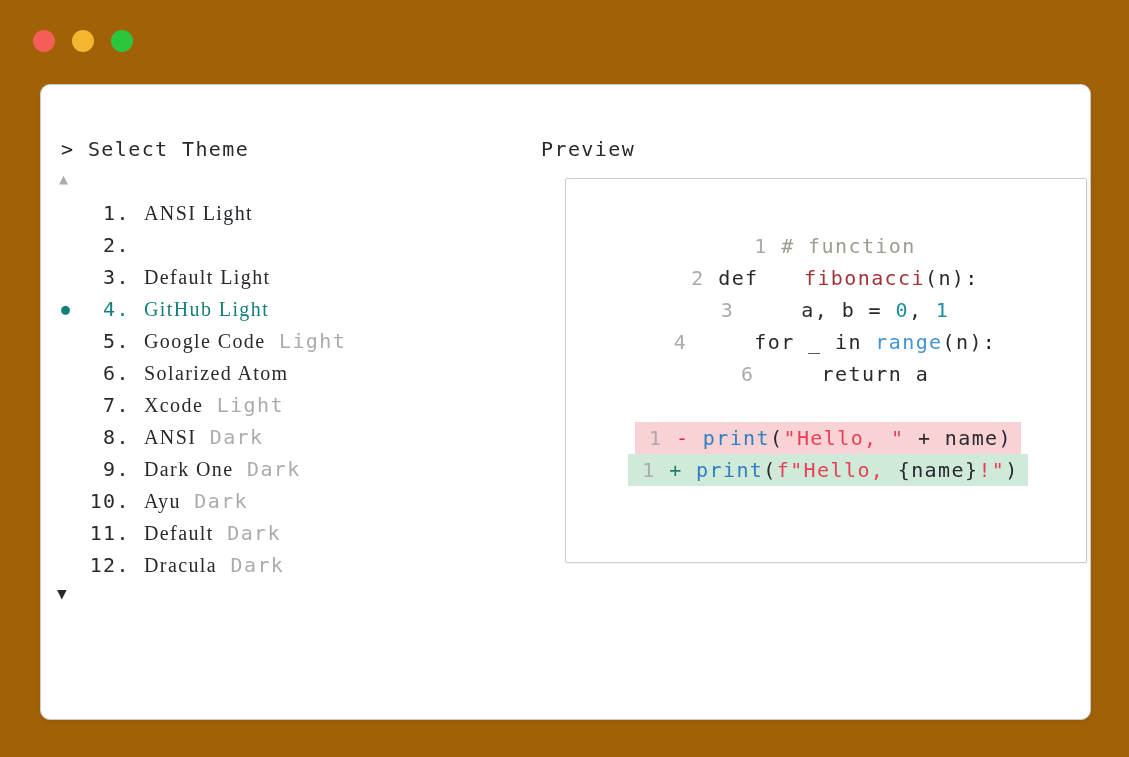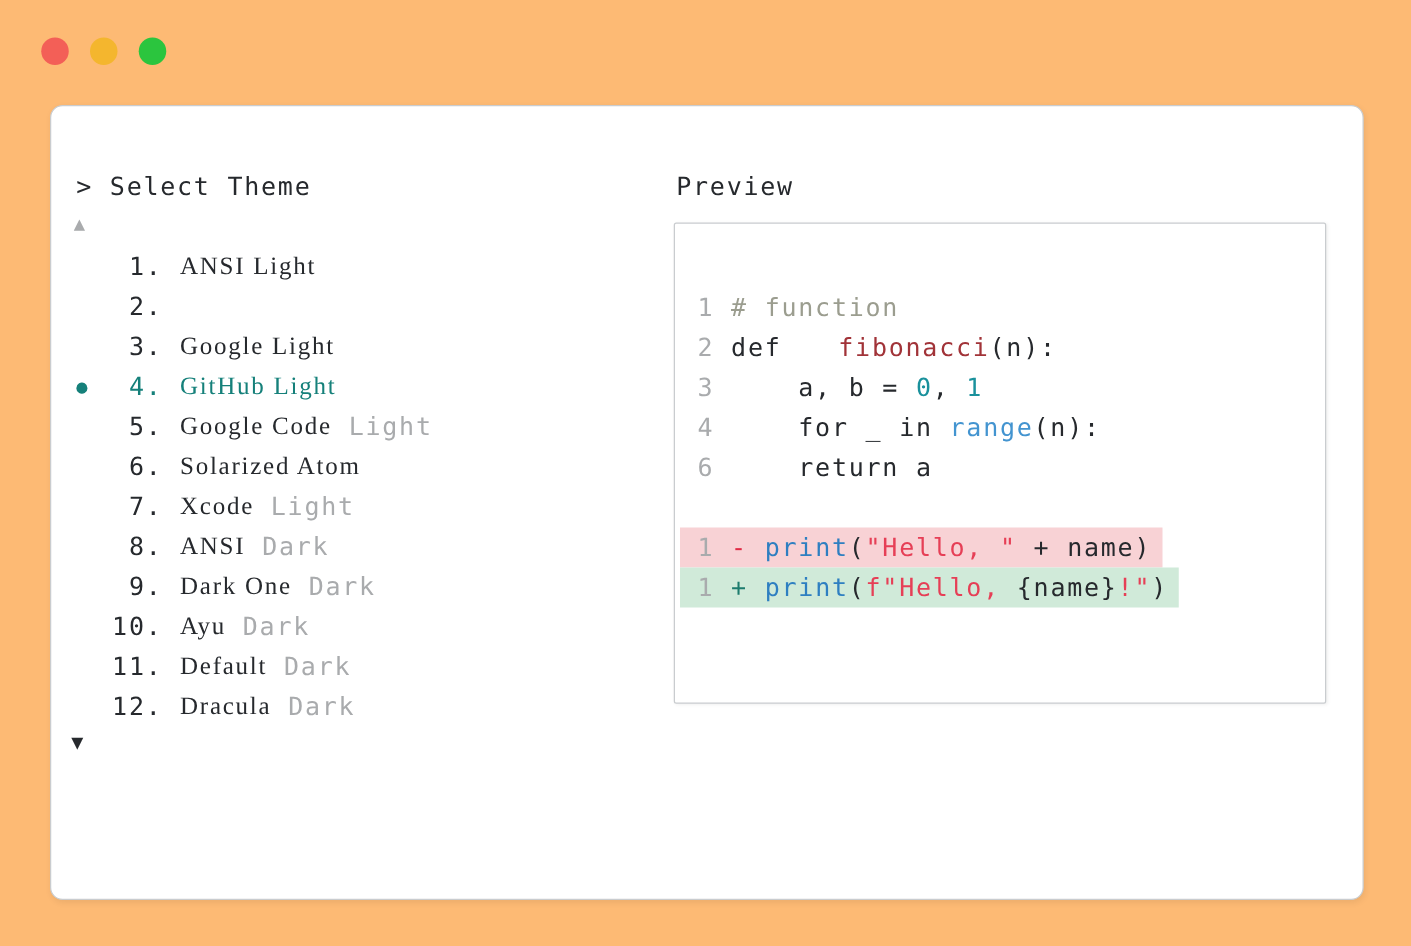--- a/index.html
+++ b/index.html
@@ -1,17 +1,17 @@
 <!DOCTYPE html>
 <html style="--text-dark: #26292d; --muted-gray: #a9abad; --accent-teal: #15807a; --comment-gray: #9b9d8f; --function-red: #a13338; --number-teal: #1a919c; --range-blue: #4394d0; --print-blue: #2e7fc1; --string-red: #e63f56; --diff-minus-red: #e02a44; --diff-plus-teal: #1d7c6e; --diff-removed-bg: #f8d2d5; --diff-added-bg: #d0ead9; --border-gray: #c9cccf; --traffic-red: #f35f57; --traffic-yellow: #f4b62e; --traffic-green: #2bc53e;"><head>
 <meta charset="utf-8">
 <style>
   html,body{margin:0;padding:0;background:#ffffff;}
   .stage{
-    position:relative;width:1129px;height:757px;background:#fdba74;overflow:hidden;
+    position:relative;width:1129px;height:757px;background:#a16207;overflow:hidden;
     font-family:"DejaVu Sans Mono","Liberation Mono",monospace;
     font-size:20px;letter-spacing:1.4px;color:var(--text-dark);
   }
   
   .traffic{position:absolute;left:33px;top:30px;display:flex;gap:17px;}
   .light{width:22px;height:22px;border-radius:50%;}
   .light.red{background:var(--traffic-red);}
   .light.yellow{background:var(--traffic-yellow);}
   .light.green{background:var(--traffic-green);}
   
@@ -28,23 +28,24 @@
   
   .theme-list{position:absolute;left:0;top:112px;width:500px;}
   .theme-row{display:flex;height:32px;line-height:32px;padding-left:20px;white-space:pre;}
   .theme-row .bullet{width:26px;color:var(--accent-teal);font-size:15px;}
   .theme-row .num{width:43px;text-align:right;color:var(--text-dark);}
   .theme-row .name{margin-left:14px;color:var(--text-dark);font-family:Liberation Serif, serif;}
   .theme-row .suffix{color:var(--muted-gray);}
   .theme-row.selected .num,.theme-row.selected .name{color:var(--accent-teal);}
   
   .preview-box{
-    position:absolute;left:498px;top:93px;width:520px;height:383px;
+    position:absolute;left:524px;top:93px;width:520px;height:383px;
     background:#ffffff;border:1px solid var(--border-gray);border-radius:2px;
     box-shadow:1px 1px 3px rgba(0,0,0,0.06);
+    text-align:center;
   }
   .code-block{padding-top:51px;}
   .code-row{height:32px;line-height:32px;padding-left:18px;white-space:pre;}
   .code-row.diff-row{padding-left:4px;}
   .diff-bg{display:inline-block;height:32px;padding:0 9px 0 14px;}
   .diff-removed{background:var(--diff-removed-bg);}
   .diff-added{background:var(--diff-added-bg);}
   .tk-ln{color:var(--muted-gray);}
   .tk-text{color:var(--text-dark);}
   .tk-comment{color:var(--comment-gray);}
@@ -71,21 +72,21 @@
 
     <div class="prompt">&gt; Select Theme</div>
 
     <div class="preview-title">Preview</div>
 
     <div class="scroll-up">▲</div>
 
     <div class="theme-list" id="theme-list">
         <div class="theme-row"><span class="bullet"></span><span class="num">1.</span><span class="name">ANSI Light</span></div>
         <div class="theme-row"><span class="bullet"></span><span class="num">2.</span></div>
-        <div class="theme-row"><span class="bullet"></span><span class="num">3.</span><span class="name">Google Light</span></div>
+        <div class="theme-row"><span class="bullet"></span><span class="num">3.</span><span class="name">Default Light</span></div>
         <div class="theme-row selected"><span class="bullet">●</span><span class="num">4.</span><span class="name">GitHub Light</span></div>
         <div class="theme-row"><span class="bullet"></span><span class="num">5.</span><span class="name">Google Code</span><span class="suffix"> Light</span></div>
         <div class="theme-row"><span class="bullet"></span><span class="num">6.</span><span class="name">Solarized Atom</span></div>
         <div class="theme-row"><span class="bullet"></span><span class="num">7.</span><span class="name">Xcode</span><span class="suffix"> Light</span></div>
         <div class="theme-row"><span class="bullet"></span><span class="num">8.</span><span class="name">ANSI</span><span class="suffix"> Dark</span></div>
         <div class="theme-row"><span class="bullet"></span><span class="num">9.</span><span class="name">Dark One</span><span class="suffix"> Dark</span></div>
         <div class="theme-row"><span class="bullet"></span><span class="num">10.</span><span class="name">Ayu</span><span class="suffix"> Dark</span></div>
         <div class="theme-row"><span class="bullet"></span><span class="num">11.</span><span class="name">Default</span><span class="suffix"> Dark</span></div>
         <div class="theme-row"><span class="bullet"></span><span class="num">12.</span><span class="name">Dracula</span><span class="suffix"> Dark</span></div>
       </div>

